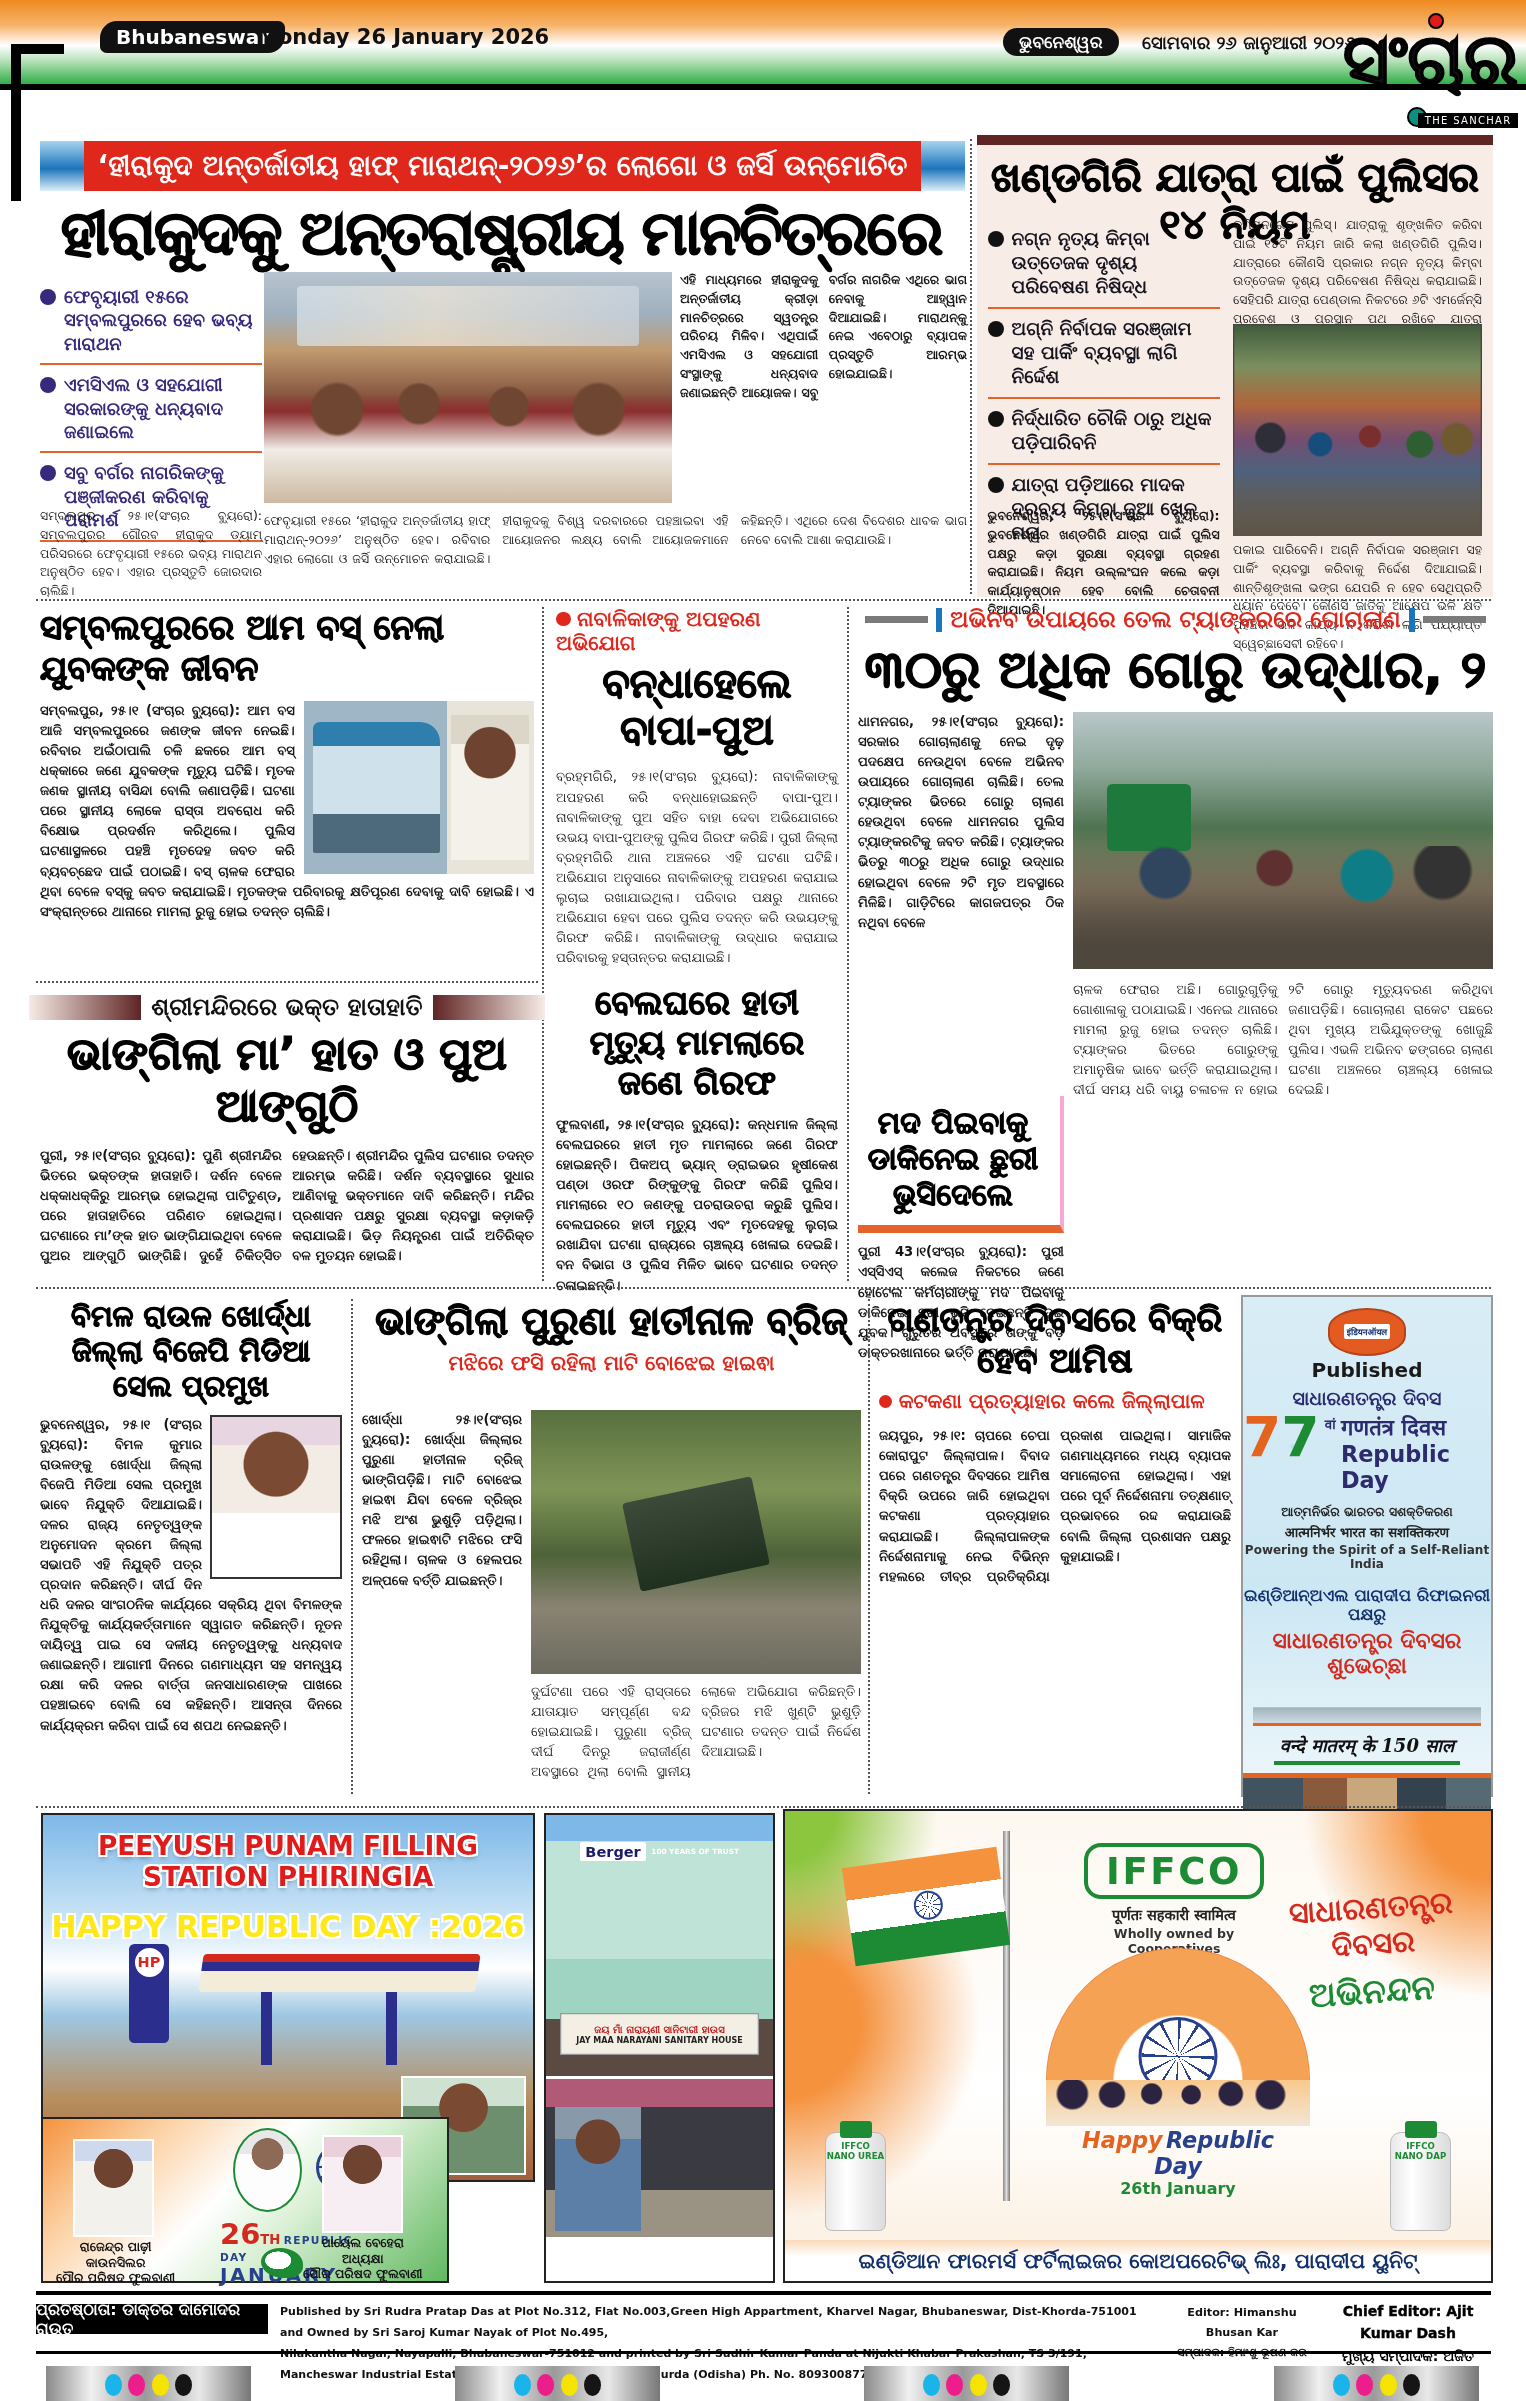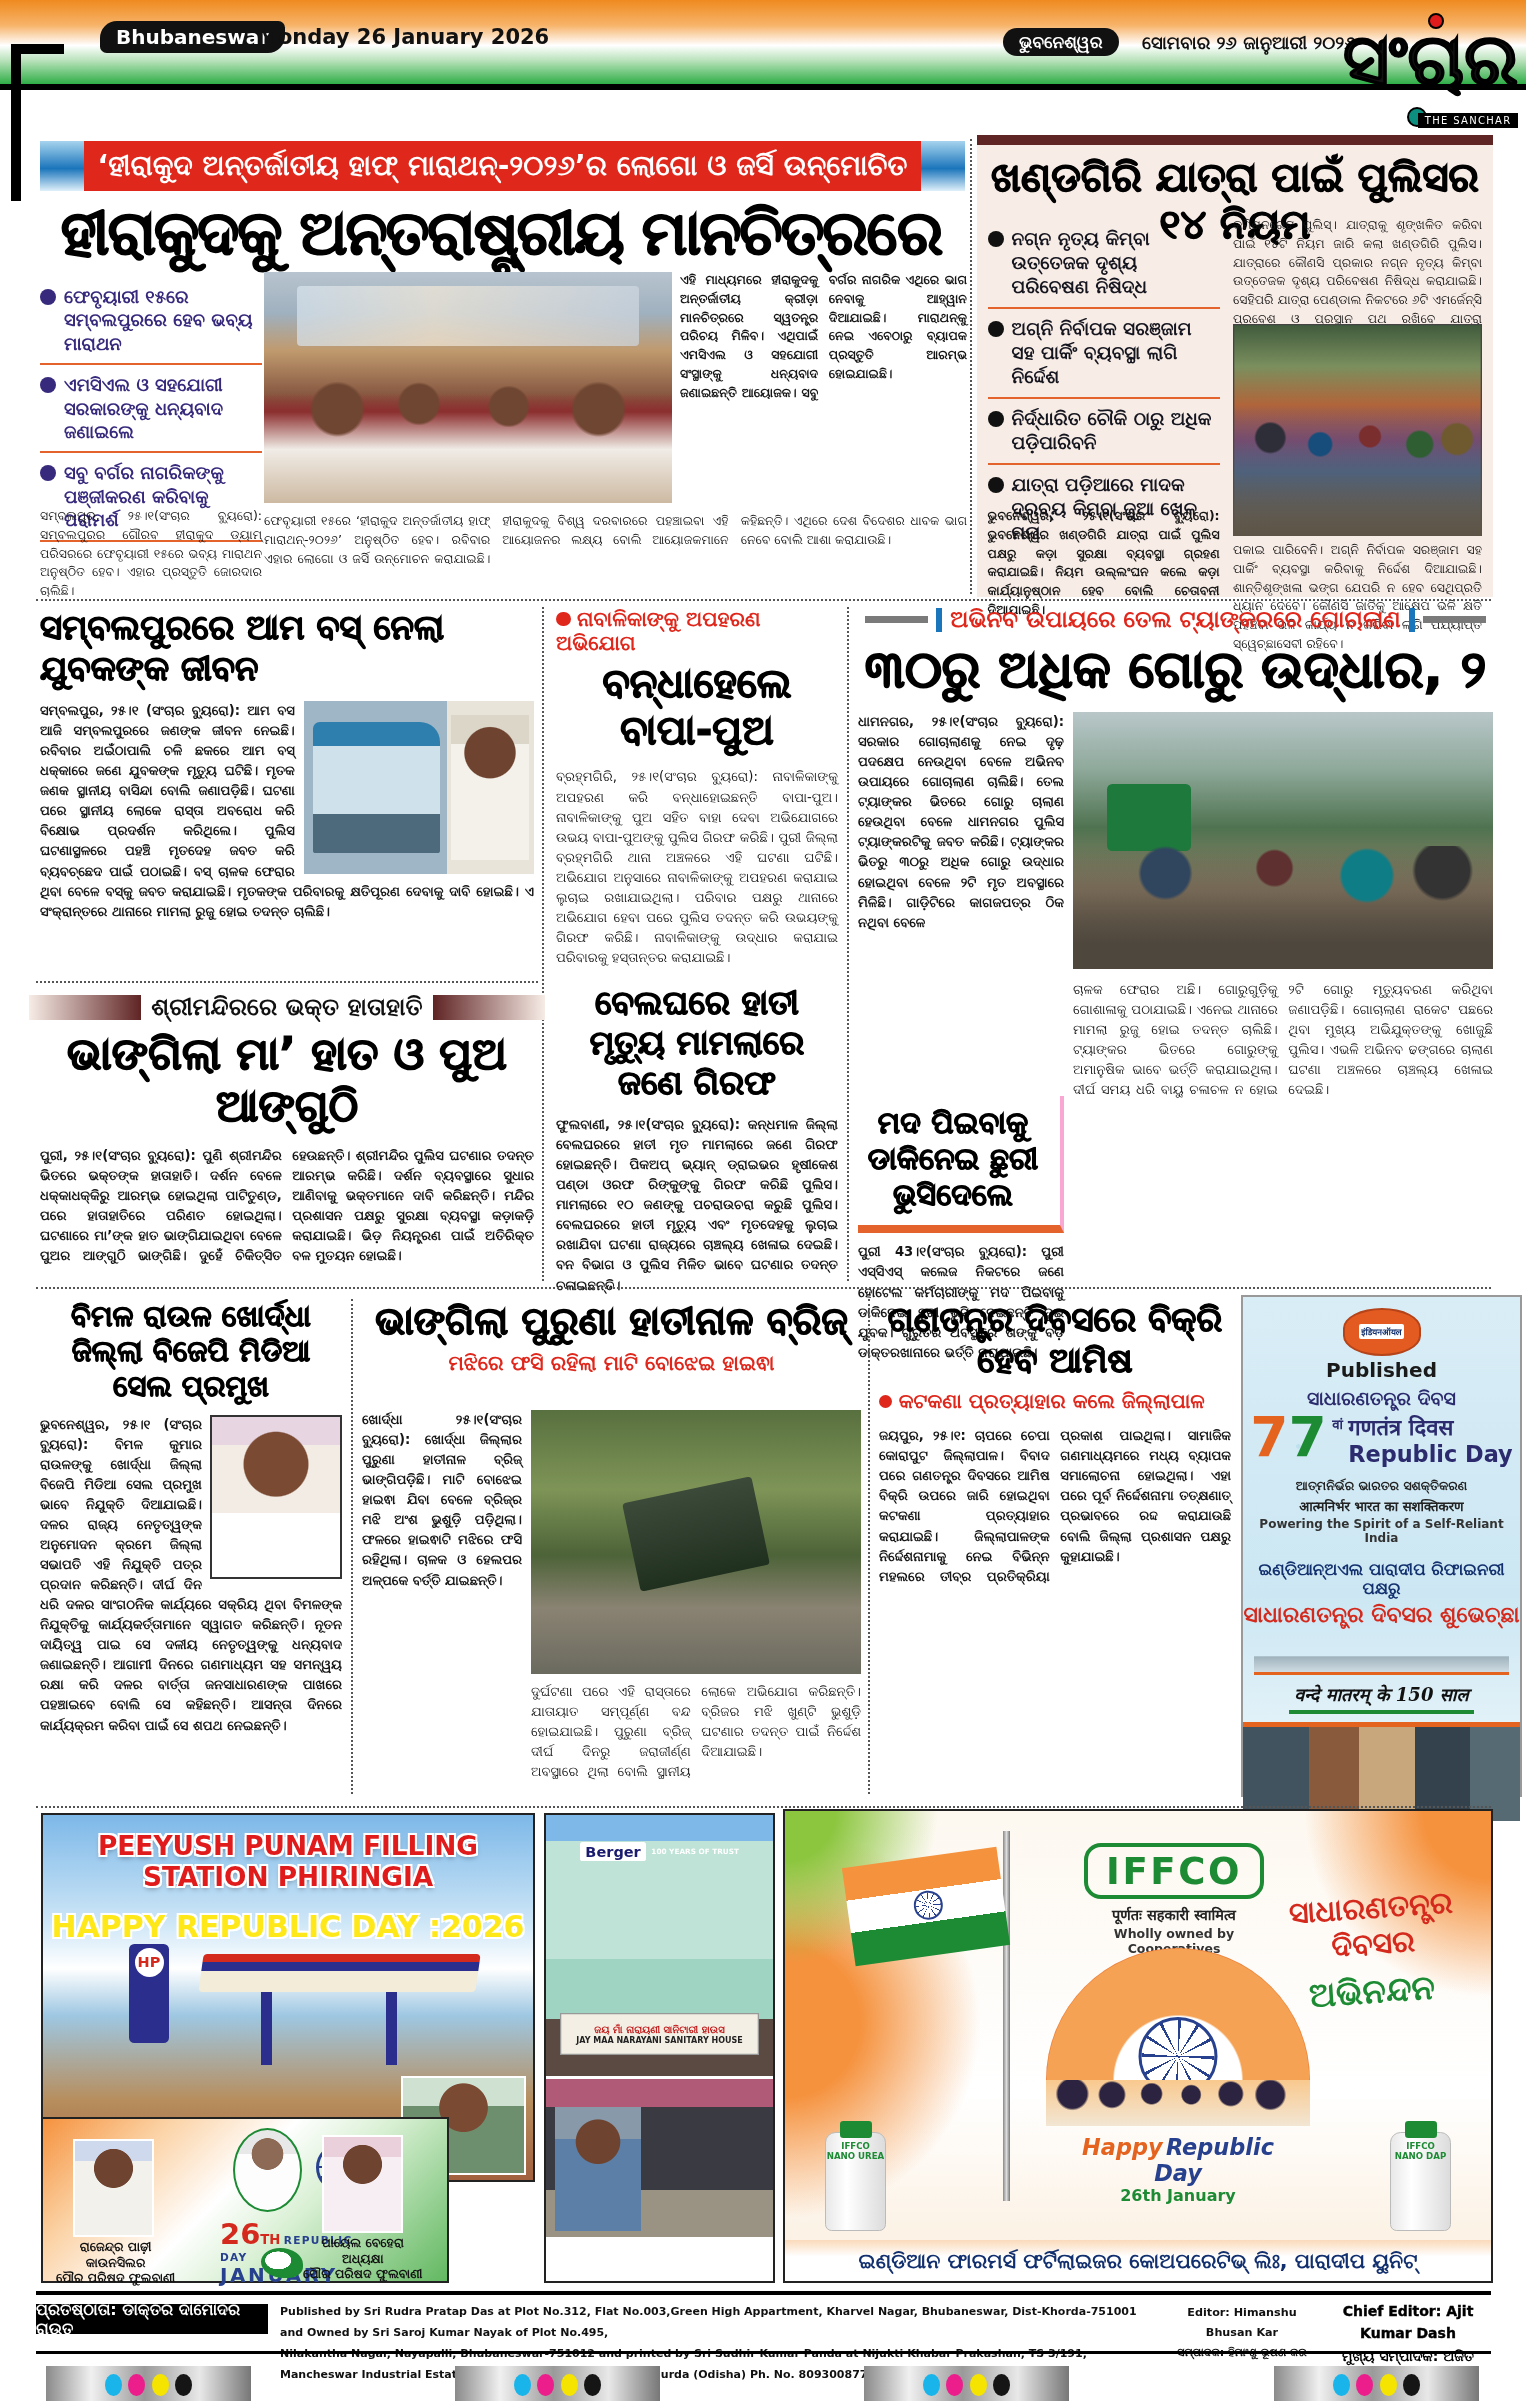--- a/index.html
+++ b/index.html
@@ -190,21 +190,21 @@
   </div>
 
   <div class="abs vdot" style="left:868px;top:1299px;height:495px"></div>
 
   <div class="abs" style="left:879px;top:1299px;width:352px;height:498px">
     <div class="hl ctr" style="font-size:34px;-webkit-text-stroke:1px #000">ଗଣତନ୍ତ୍ର ଦିବସରେ ବିକ୍ରି ହେବ ଆମିଷ</div>
     <div style="font-size:20px;font-weight:bold;color:#df271c;margin-top:8px"><span style="display:inline-block;width:13.2px;height:13.2px;border-radius:50%;background:#df271c;margin-right:6.6px"></span><span>କଟକଣା ପ୍ରତ୍ୟାହାର କଲେ ଜିଲ୍ଲାପାଳ</span></div>
     <p class="bt c2" style="margin-top:13.2px;height:343px"><span class="dl">ଜୟପୁର, ୨୫।୧: ଚାପରେ ଚେପା କୋରାପୁଟ ଜିଲ୍ଲାପାଳ। ବିବାଦ ପରେ ଗଣତନ୍ତ୍ର ଦିବସରେ ଆମିଷ ବିକ୍ରି ଉପରେ ଜାରି ହୋଇଥିବା କଟକଣା ପ୍ରତ୍ୟାହାର କରାଯାଇଛି। ଜିଲ୍ଲାପାଳଙ୍କ ନିର୍ଦ୍ଦେଶନାମାକୁ ନେଇ ବିଭିନ୍ନ ମହଲରେ ତୀବ୍ର ପ୍ରତିକ୍ରିୟା ପ୍ରକାଶ ପାଇଥିଲା। ସାମାଜିକ ଗଣମାଧ୍ୟମରେ ମଧ୍ୟ ବ୍ୟାପକ ସମାଲୋଚନା ହୋଇଥିଲା। ଏହା ପରେ ପୂର୍ବ ନିର୍ଦ୍ଦେଶନାମା ତତ୍‌କ୍ଷଣାତ୍ ପ୍ରଭାବରେ ରଦ୍ଦ କରାଯାଉଛି ବୋଲି ଜିଲ୍ଲା ପ୍ରଶାସନ ପକ୍ଷରୁ କୁହାଯାଇଛି।</span></p>
   </div>
 
-  <div class="abs" style="left:1241px;top:1295px;width:281px;height:502px;border:2px solid #999;background:radial-gradient(circle at 20% 30%,#bfe0ef 0 2px,transparent 2.6px),linear-gradient(180deg,#d9edf6,#cce7f3 60%,#eef7fb);text-align:center;padding-top:10.6px">
+  <div class="abs" style="left:1241px;top:1295px;width:252px;height:502px;border:2px solid #999;background:radial-gradient(circle at 20% 30%,#bfe0ef 0 2px,transparent 2.6px),linear-gradient(180deg,#d9edf6,#cce7f3 60%,#eef7fb);text-align:center;padding-top:10.6px">
     <div style="width:78px;height:48px;margin:0 auto;background:#e35b20;border-radius:50%/42%;border:2.6px solid #b5441a;display:flex;align-items:center;justify-content:center">
       <span style="background:#fff;color:#13306e;font-size:8.6px;font-weight:bold;padding:1.3px 2.6px;border-radius:2px">इंडियनऑयल</span>
     </div>
     <div style="font-size:20px;font-weight:bold;color:#1a1a1a;margin-top:2.6px">Published</div>
     <div style="font-size:19px;font-weight:bold;color:#2b2b6e;margin-top:5px">ସାଧାରଣତନ୍ତ୍ର ଦିବସ</div>
     <div style="display:flex;justify-content:center;align-items:flex-start;gap:5.3px;margin-top:1.3px">
       <span style="font-size:55px;font-weight:bold;line-height:.95;background:linear-gradient(90deg,#e4631f 50%,#1d8a34 50%);-webkit-background-clip:text;background-clip:text;color:transparent">77</span>
       <span style="font-size:13.2px;font-weight:bold;color:#2b2b6e;margin-top:4px">वां</span>
       <span style="text-align:left">
         <span style="display:block;font-size:22px;font-weight:bold;color:#2b2b6e">गणतंत्र दिवस</span>
@@ -291,21 +291,21 @@
     <div class="abs" style="left:261px;top:137px;width:264px;height:132px;border-radius:132px 132px 0 0;background:radial-gradient(circle at 50% 100%,#fff 0 34%,#f6a254 35% 70%,#e4631f 71%)">
       <div class="chakra" style="position:absolute;left:50%;top:52%;width:79px;height:79px;transform:translateX(-50%);border-color:#27418f"></div>
     </div>
     <div class="abs" style="left:261px;top:269px;width:264px;height:46px;background:radial-gradient(circle at 10% 30%,#2b2340 0 6%,transparent 7%),radial-gradient(circle at 25% 32%,#2b2340 0 6%,transparent 7%),radial-gradient(circle at 40% 30%,#2b2340 0 6%,transparent 7%),radial-gradient(circle at 55% 32%,#2b2340 0 6%,transparent 7%),radial-gradient(circle at 70% 30%,#2b2340 0 6%,transparent 7%),radial-gradient(circle at 85% 32%,#2b2340 0 6%,transparent 7%),linear-gradient(180deg,#f9c98e,#f2e6d4)"></div>
 
     <div class="abs" style="right:20px;top:79px;width:198px;text-align:center;font-family:'DejaVu Serif','Liberation Serif',serif">
       <div style="font-size:30px;font-weight:bold;color:#d42a1e;transform:rotate(-4deg)">ସାଧାରଣତନ୍ତ୍ର ଦିବସର</div>
       <div style="font-size:34px;font-weight:bold;color:#1d8a34;margin-top:9.2px;transform:rotate(-4deg)">ଅଭିନନ୍ଦନ</div>
     </div>
 
-    <div class="abs ctr" style="left:284px;top:323px;width:218px">
+    <div class="abs ctr" style="left:284px;top:316px;width:218px">
       <span style="font-size:22.4px;font-weight:bold;color:#e4631f;font-style:italic">Happy</span>
       <span style="font-size:22.4px;font-weight:bold;color:#27418f;font-style:italic">Republic Day</span>
       <div style="font-size:16px;font-weight:bold;color:#1d8a34">26th January</div>
     </div>
 
     <div class="bottle" style="left:40px;top:321px">
       <div class="bcap"></div>
       <div class="blabel"><span>IFFCO</span><br><span>NANO UREA</span></div>
     </div>
     <div class="bottle" style="right:40px;top:321px">

